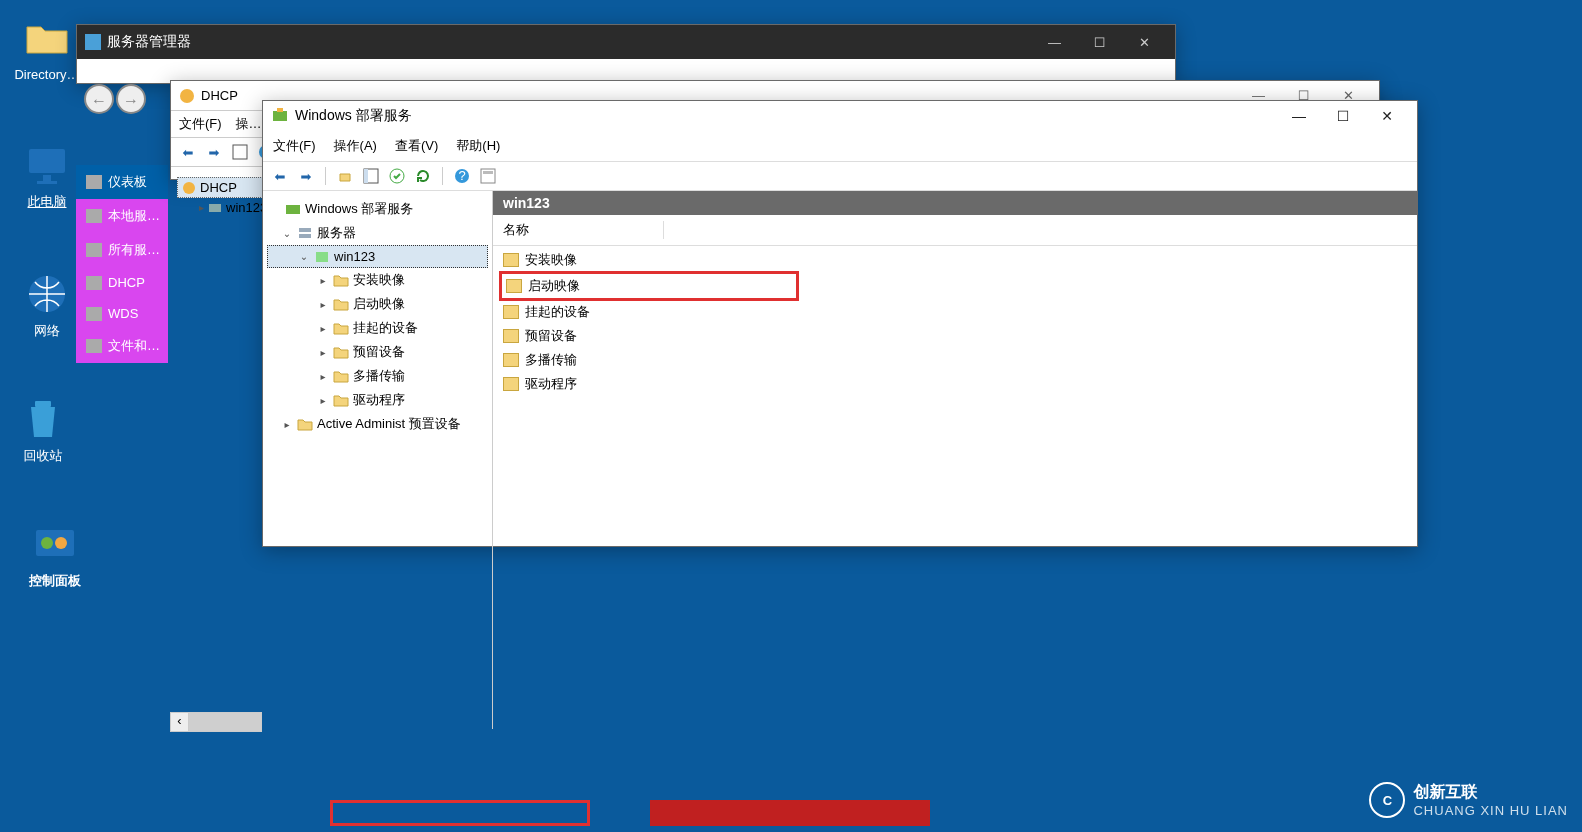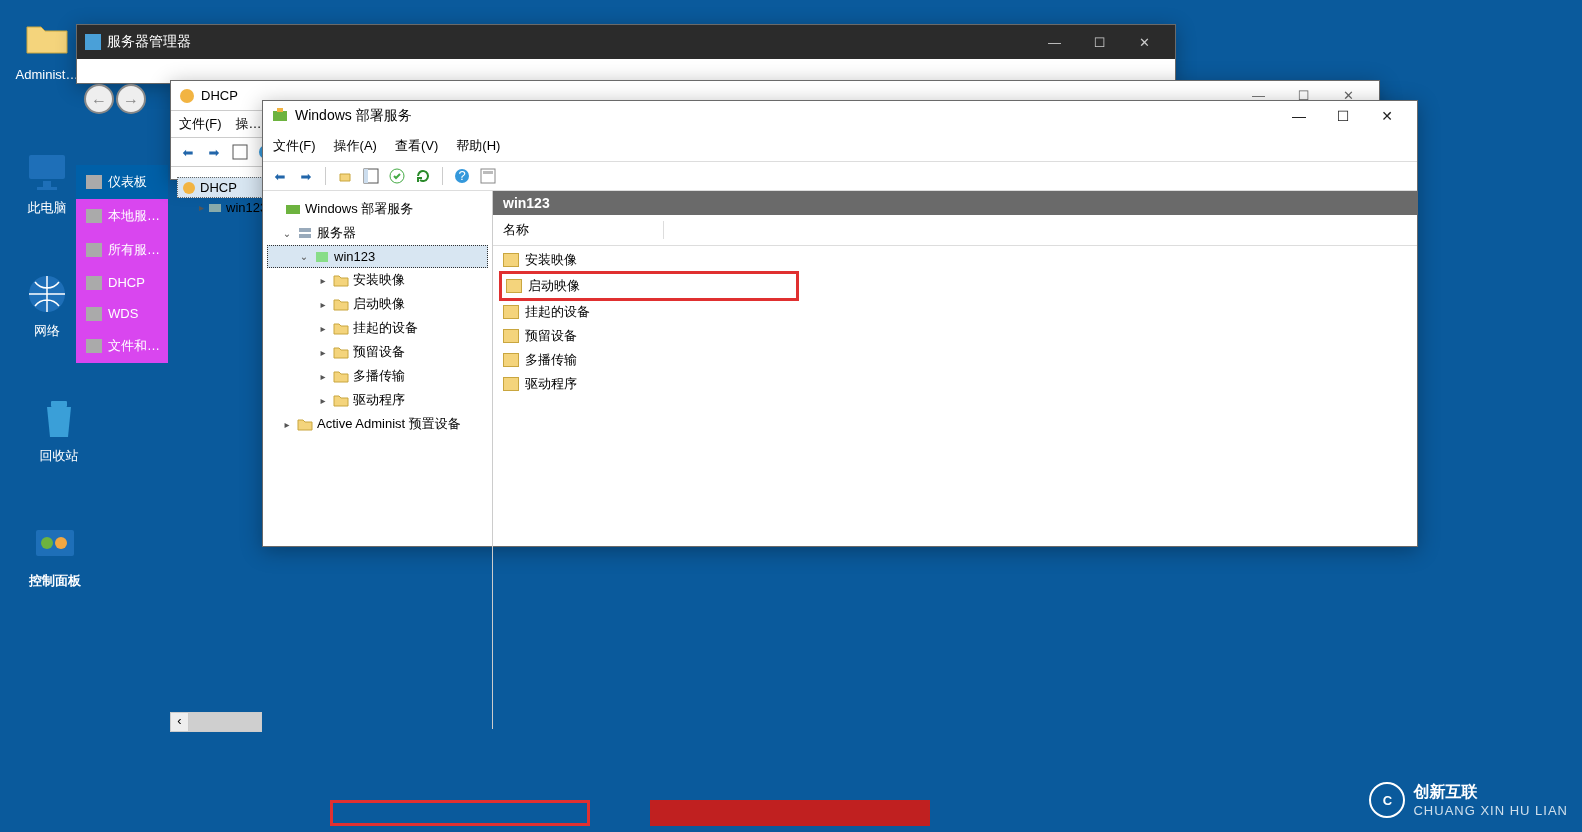--- a/index.html
+++ b/index.html
@@ -2,23 +2,23 @@
 <html><head>
 <meta charset="utf-8">
 <style>
 * { margin: 0; padding: 0; box-sizing: border-box; font-family: "Segoe UI", Tahoma, sans-serif; font-size: 13px; }
 body { background: #0a5a9c; width: 1582px; height: 832px; position: relative; overflow: hidden; }
 
 
 .desktop-icon { position: absolute; width: 70px; text-align: center; color: #fff; font-size: 12px; cursor: pointer; }
 .desktop-icon .icon-box { width: 48px; height: 48px; margin: 0 auto 4px; display: flex; align-items: center; justify-content: center; }
 .di-folder { left: 12px; top: 15px; }
-.di-pc { left: 12px; top: 147px; }
+.di-pc { left: 12px; top: 141px; text-decoration: underline; }
 .di-network { left: 12px; top: 270px; }
-.di-recycle { left: 24px; top: 395px; }
+.di-recycle { left: 8px; top: 395px; }
 .di-control { left: 20px; top: 520px; font-weight: bold; }
 
 
 .window { position: absolute; background: #fff; border: 1px solid #6a6a6a; box-shadow: 0 4px 20px rgba(0,0,0,0.3); }
 
 
 .win-server-manager { left: 76px; top: 24px; width: 1100px; height: 60px; }
 .win-server-manager .titlebar { background: #2b2b2b; color: #fff; height: 34px; display: flex; align-items: center; padding: 0 8px; }
 .win-server-manager .title-icon { width: 16px; height: 16px; margin-right: 6px; background: #4aa0d8; }
 .win-server-manager .title-text { flex: 1; font-size: 14px; }
@@ -99,21 +99,21 @@
 </style>
 </head>
 <body>
 
 <div class="desktop-icon di-folder">
   <div class="icon-box">
     <svg width="44" height="36" viewBox="0 0 44 36">
         <path class="svg-folder" d="M2 6h14l4 4h22v22H2z"></path>
       </svg>
   </div>
-  <div>Administ…</div>
+  <div>Directory…</div>
 </div>
 <div class="desktop-icon di-pc">
   <div class="icon-box">
     <svg width="44" height="40" viewBox="0 0 44 40">
         <rect class="svg-monitor" x="4" y="4" width="36" height="24" rx="2"></rect>
         <rect class="svg-monitor" x="18" y="30" width="8" height="6"></rect>
         <rect class="svg-monitor" x="12" y="36" width="20" height="3"></rect>
       </svg>
   </div>
   <div>此电脑</div>

